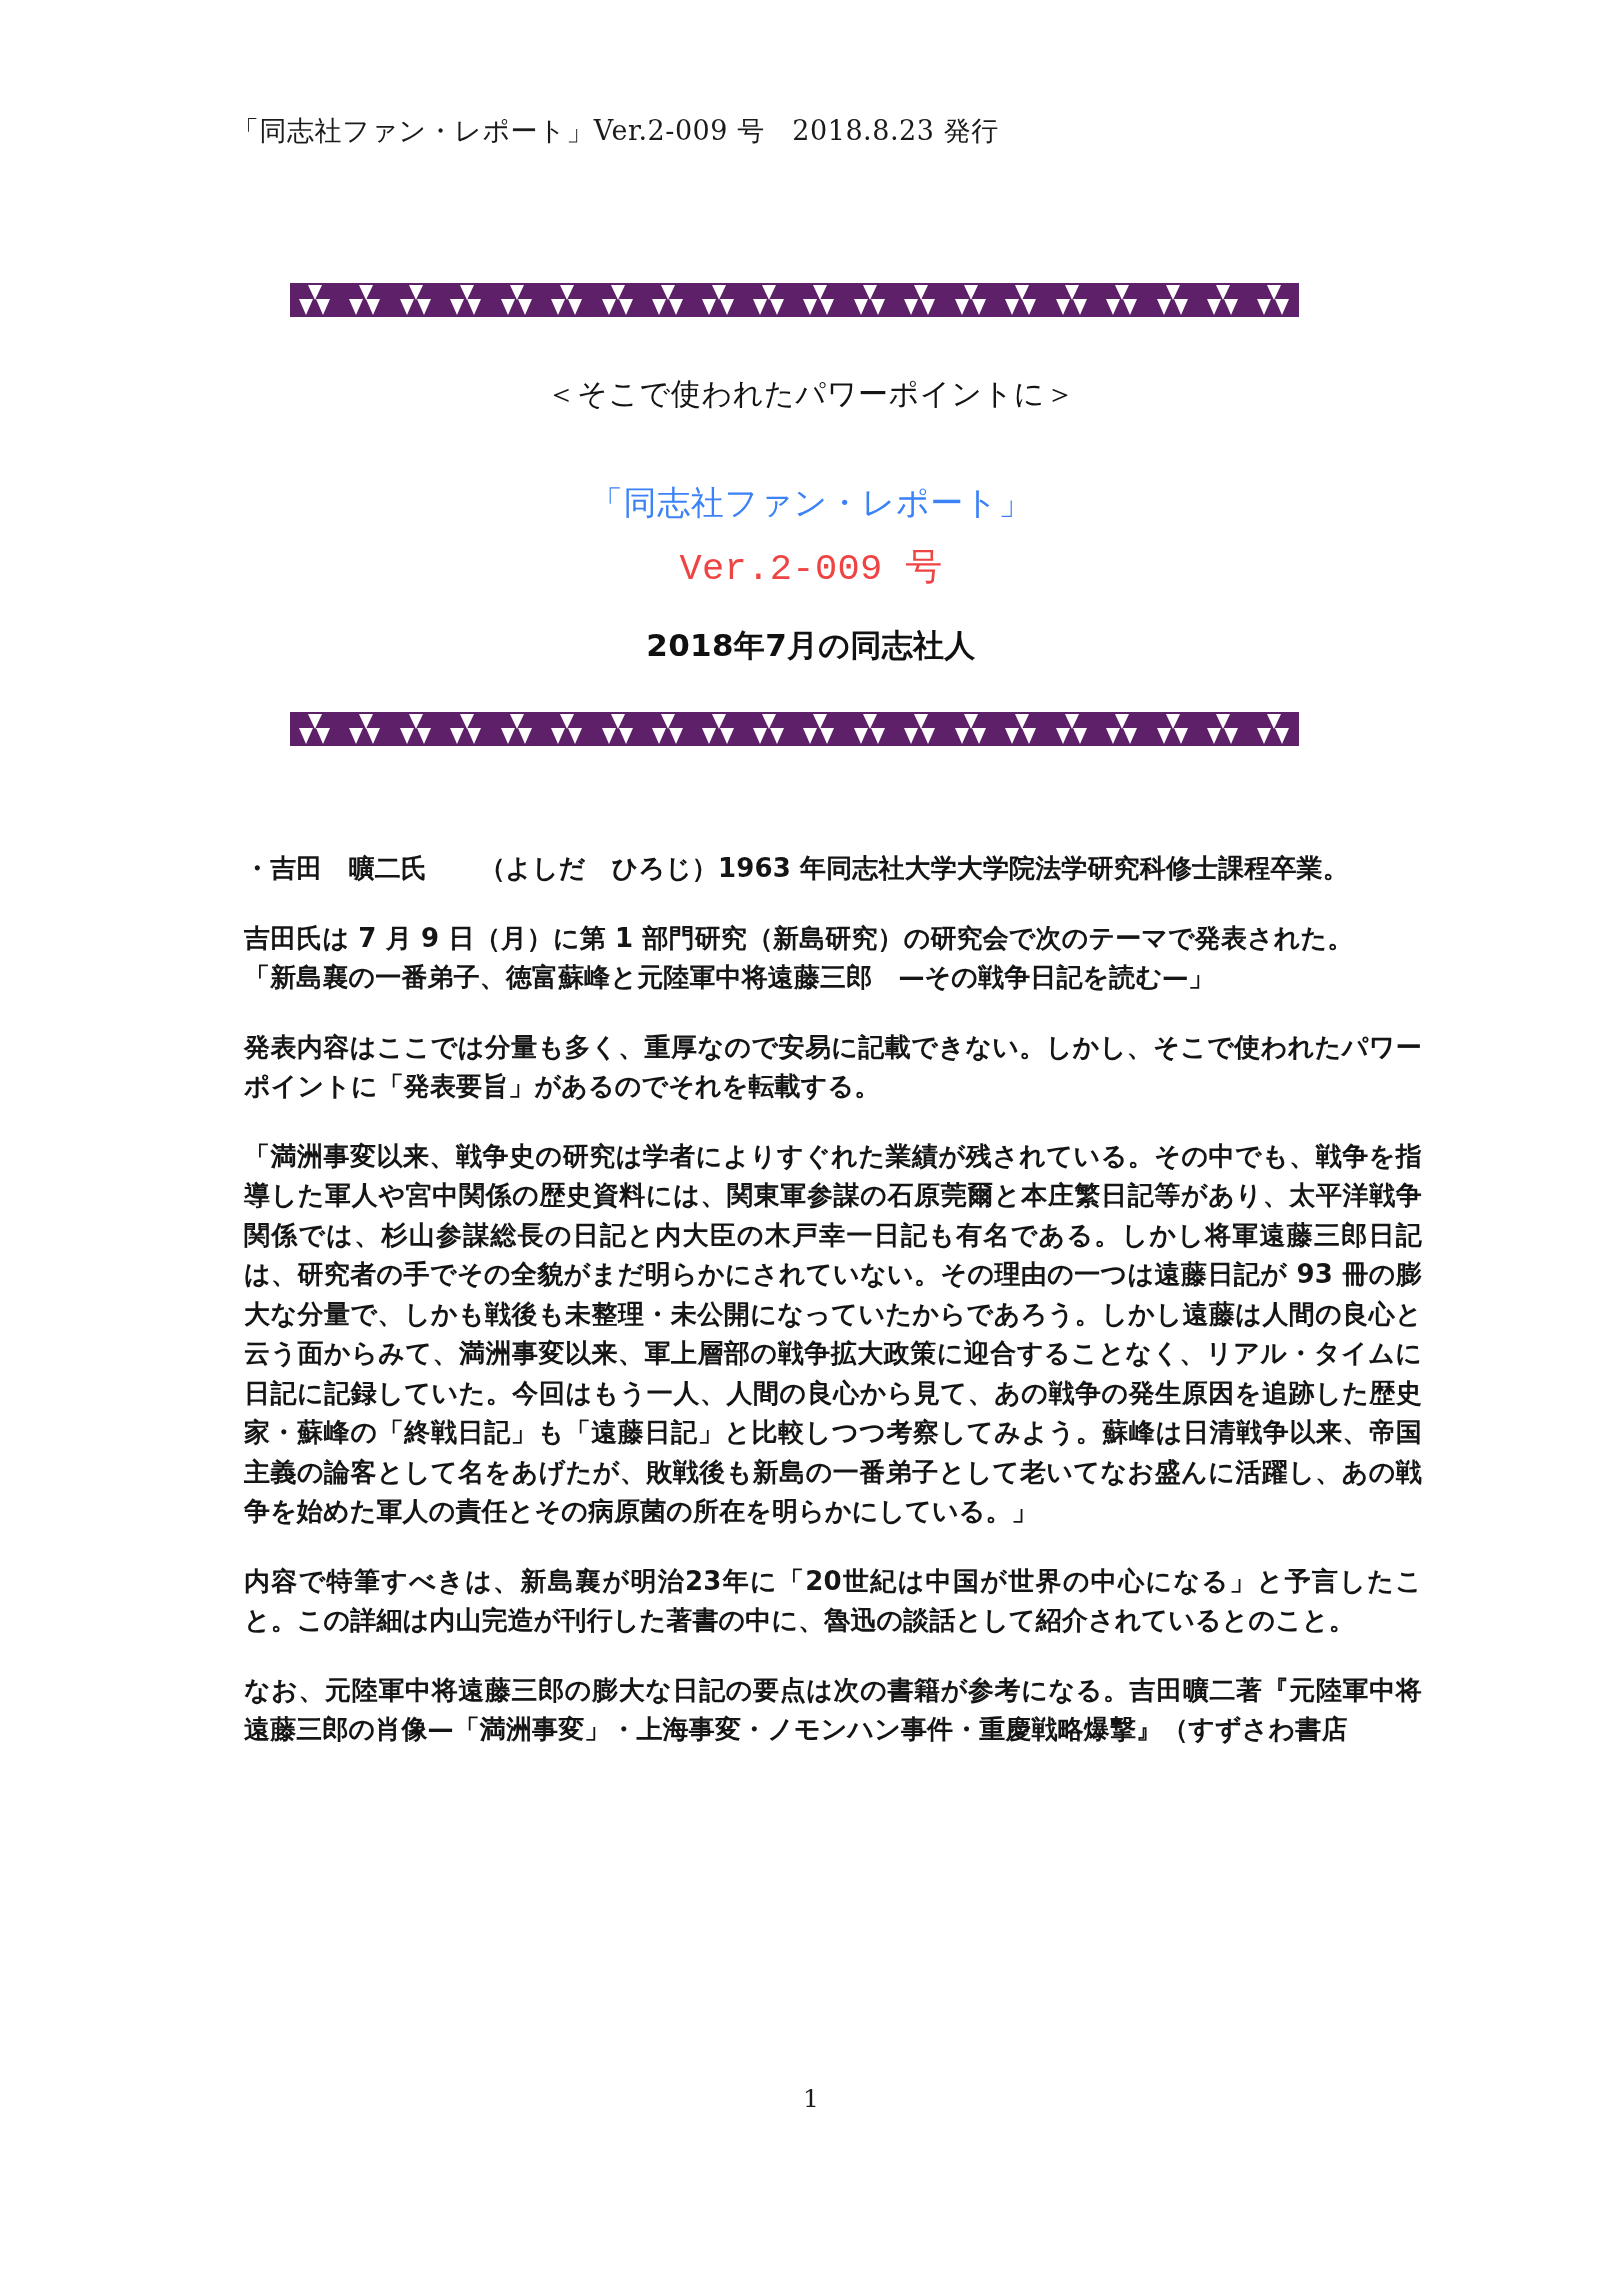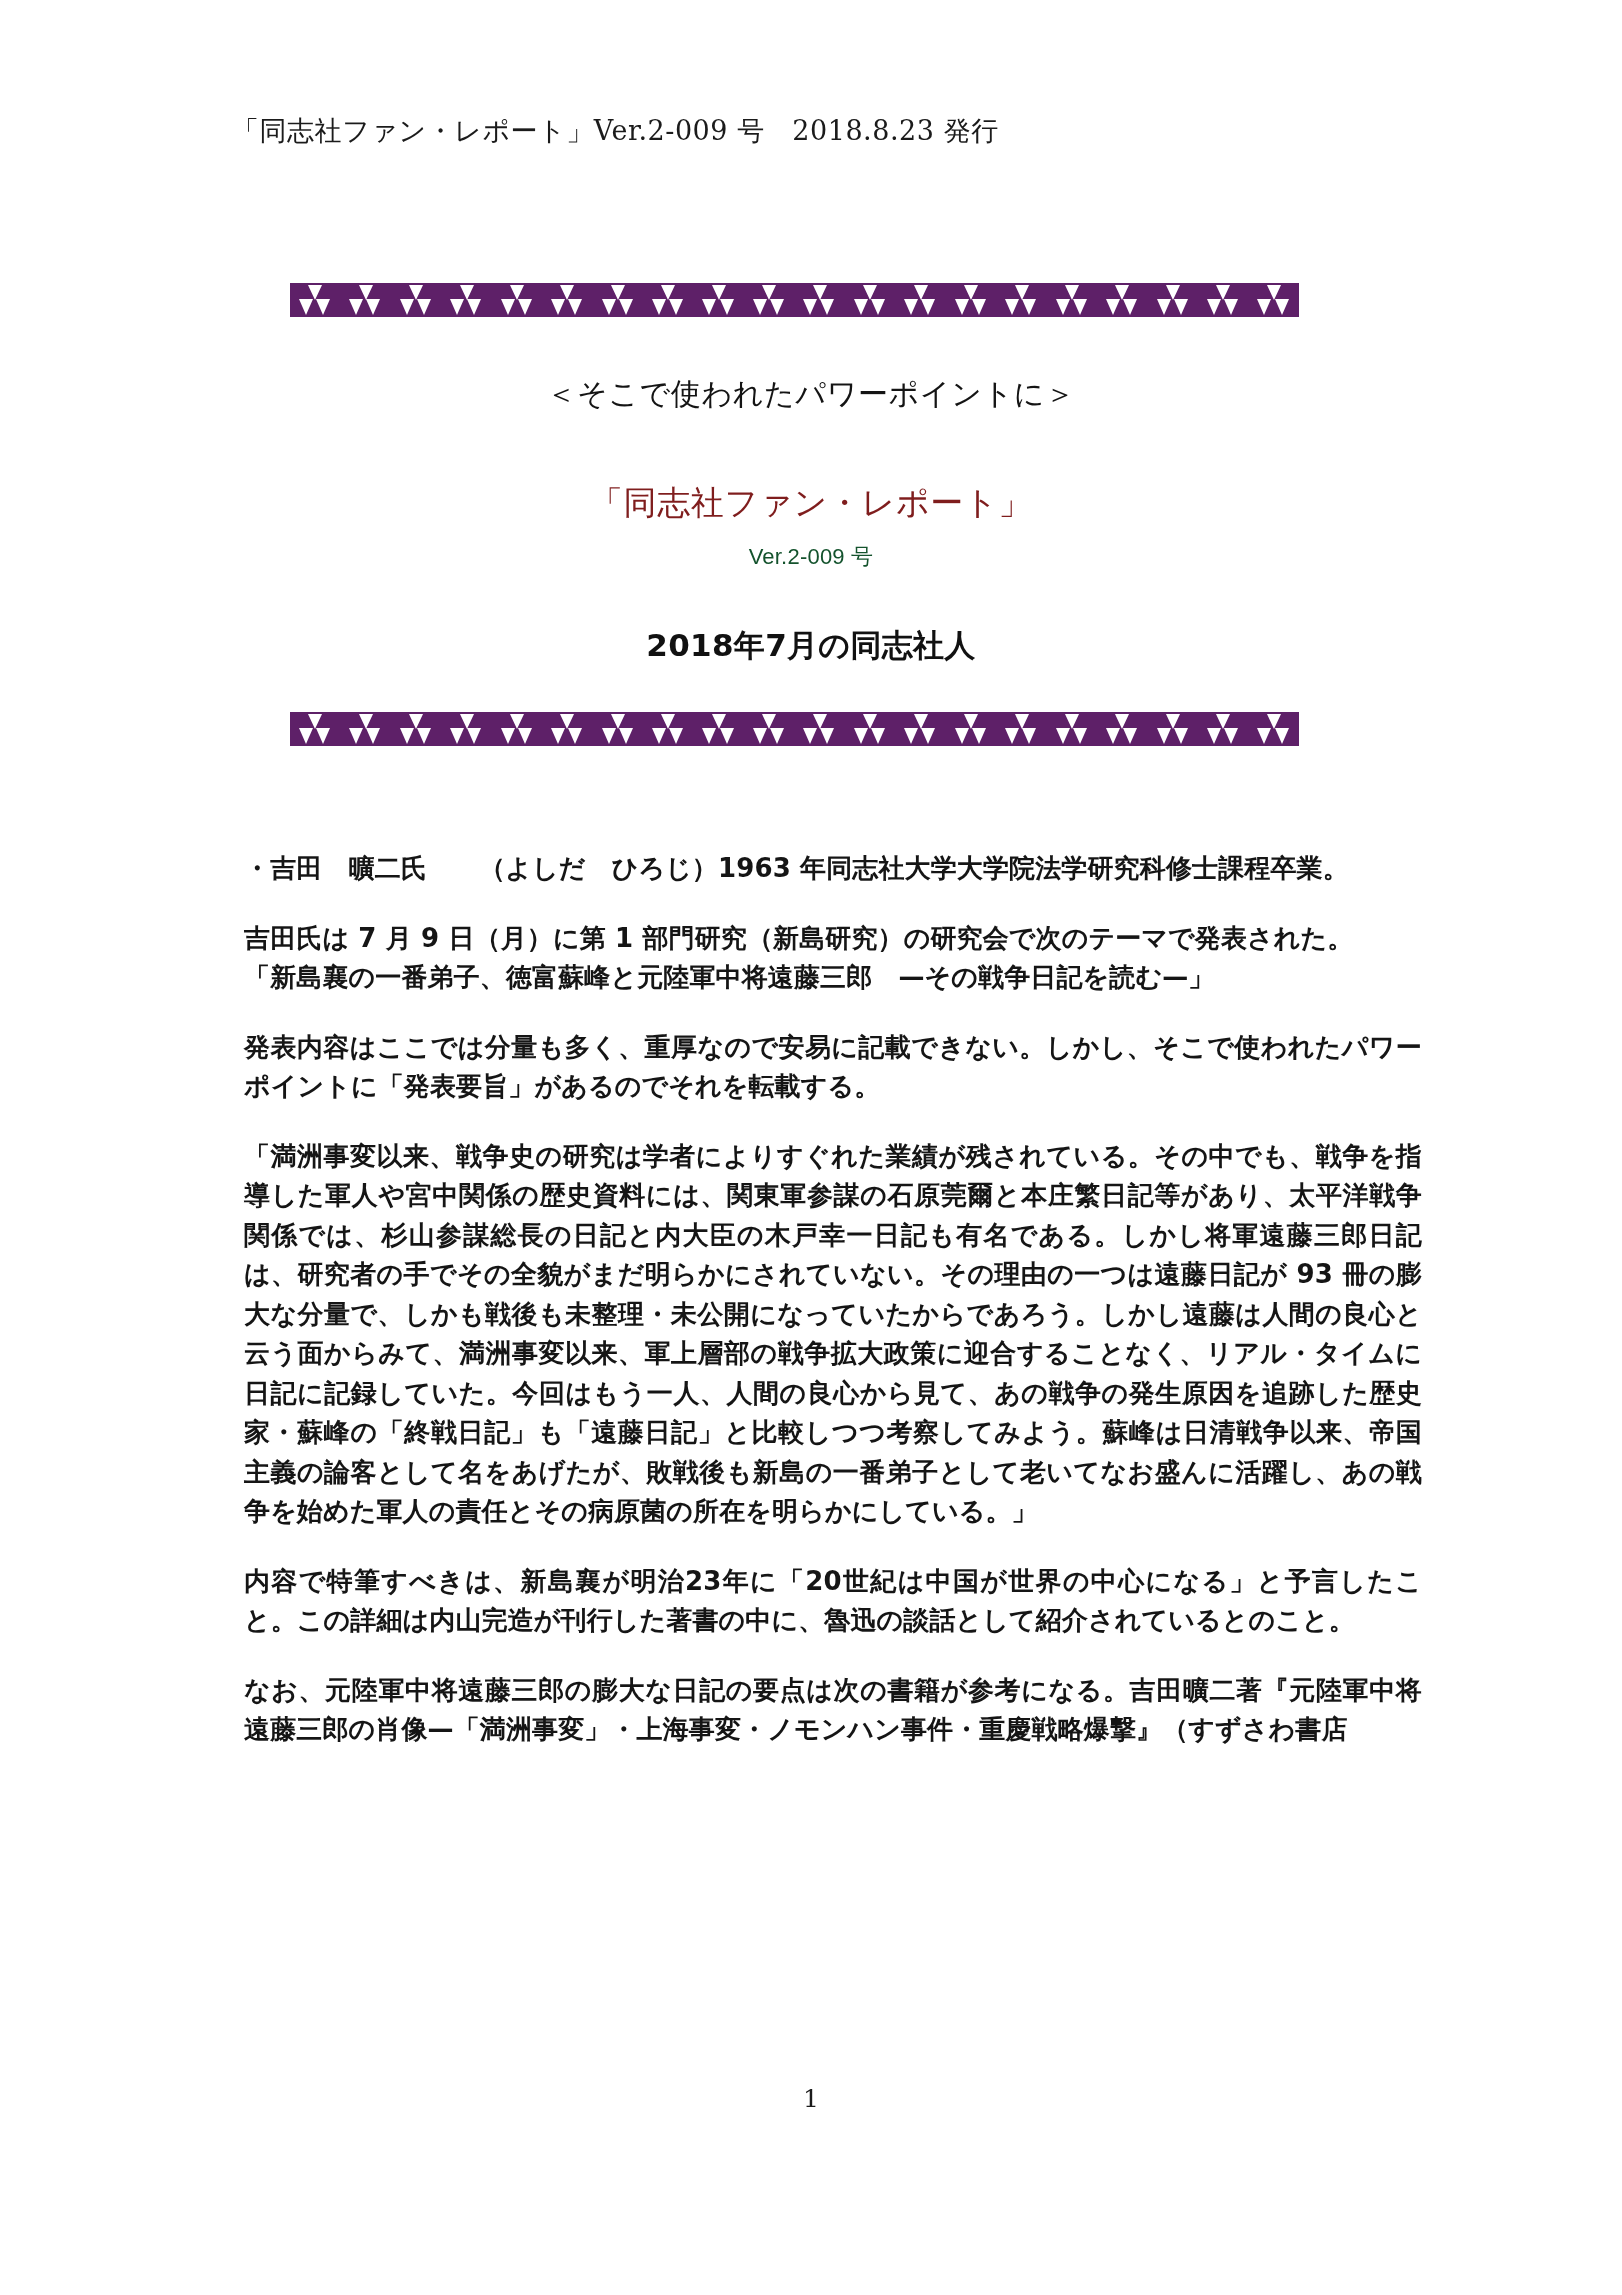--- a/index.html
+++ b/index.html
@@ -103,30 +103,30 @@
     letter-spacing: 0.02em;
     color: #141414;
   }
   .masthead-title {
     position: absolute;
     top: 481px;
     left: 0; right: 0;
     font-family: Liberation Serif, serif;
     font-size: 33px;
     letter-spacing: 0.02em;
-    color: #7f1d1d;
+    color: #3b82f6;
   }
   .masthead-version {
     position: absolute;
     top: 542px;
     left: 0; right: 0;
-    font-family: Liberation Sans, sans-serif;
-    font-size: 22px;
+    font-family: Liberation Mono, monospace;
+    font-size: 37px;
     letter-spacing: 0.01em;
-    color: #14532d;
+    color: #ef4444;
   }
   .masthead-subtitle {
     position: absolute;
     top: 625px;
     left: 0; right: 0;
     font-family: "DejaVu Sans", "Liberation Sans", sans-serif;
     font-weight: bold;
     font-size: 31px;
     letter-spacing: 0.01em;
     color: #111111;

